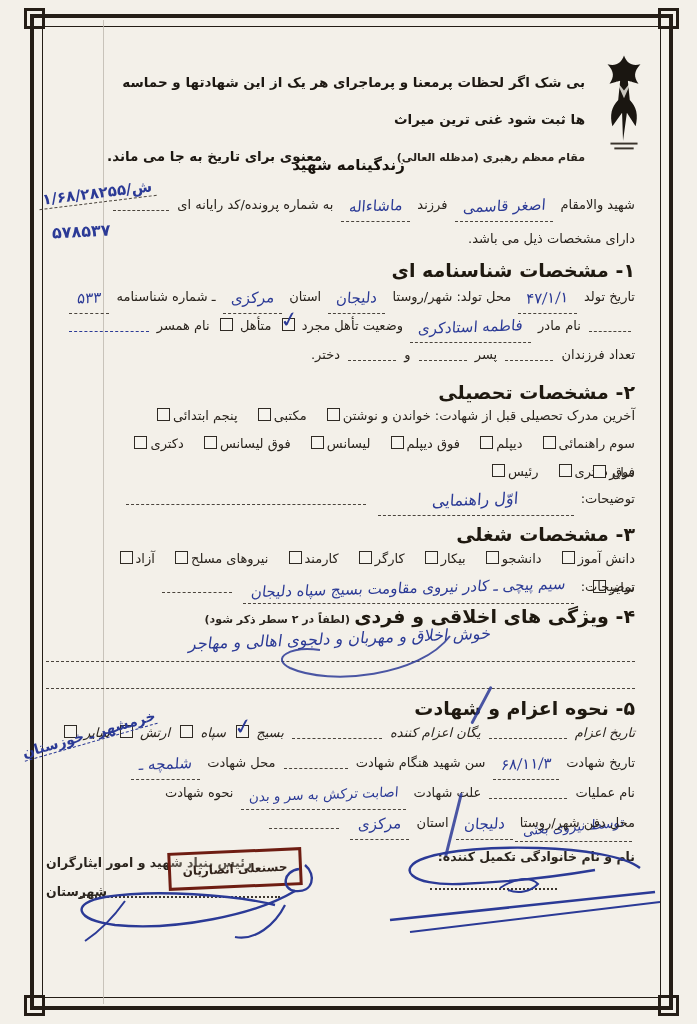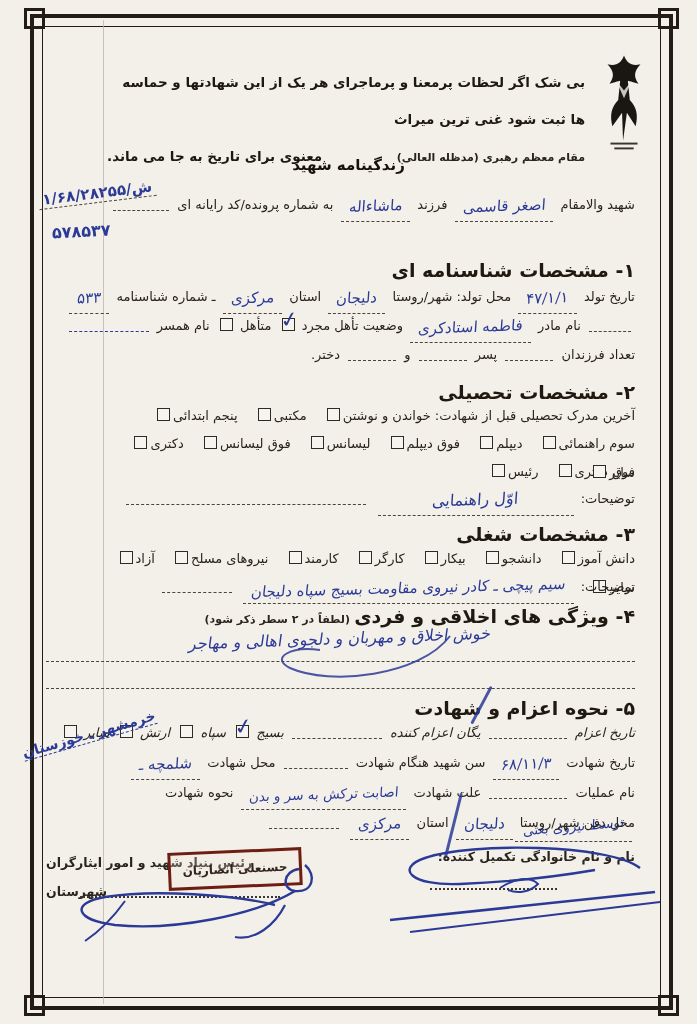--- a/index.html
+++ b/index.html
@@ -75,20 +75,23 @@
   <div class="sec" style="top:190px;">
     <span>شهید والامقام</span>
     <span class="fill"><span class="hw">اصغر قاسمی</span></span>
     <span>فرزند</span>
     <span class="fill"><span class="hw">ماشاءاله</span></span>
     <span>به شماره پرونده/کد رایانه ای</span>
     <span class="blank" style="width:56px;"></span>
   </div>
   <div class="code1">ش/۱/۶۸/۲۸۲۵۵</div>
   <div class="code2">۵۷۸۵۳۷</div>
+  <div class="sec" style="top:224px;">
+    <span>دارای مشخصات ذیل می باشد.</span>
+  </div>
 
   <div class="sec heading" style="top:256px;">۱- مشخصات شناسنامه ای</div>
   <div class="sec" style="top:282px;">
     <span>تاریخ تولد</span>
     <span class="fill"><span class="hw">۴۷/۱/۱</span></span>
     <span>محل تولد: شهر/روستا</span>
     <span class="fill"><span class="hw">دلیجان</span></span>
     <span>استان</span>
     <span class="fill"><span class="hw">مرکزی</span></span>
     <span>ـ شماره شناسنامه</span>

